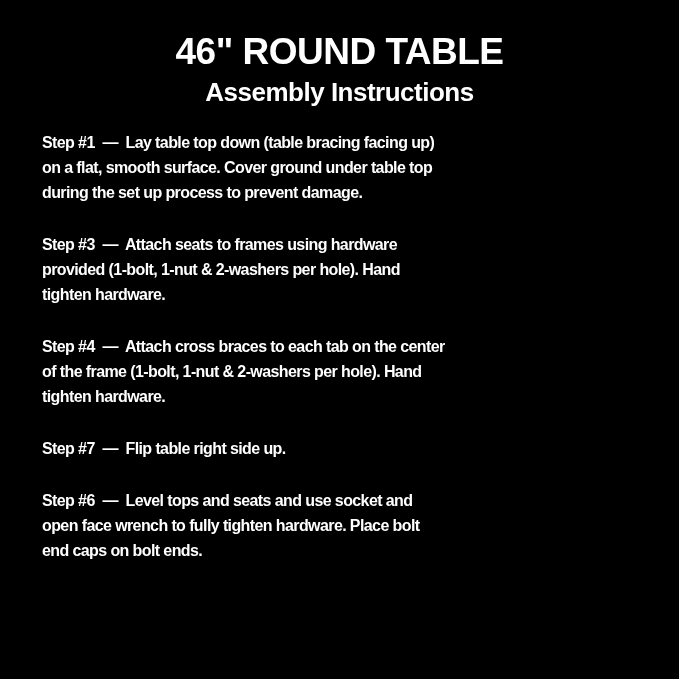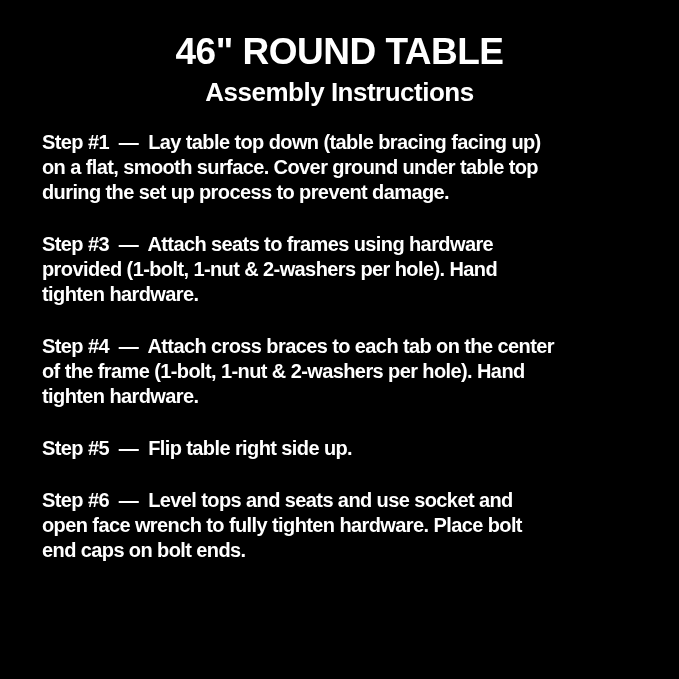--- a/index.html
+++ b/index.html
@@ -38,21 +38,21 @@
     letter-spacing: -0.5px;
     line-height: 1.1;
     color: #ffffff;
   }
   .steps {
     margin-top: 24px;
     padding-left: 2px;
   }
   .step {
     margin: 0 0 27px 0;
-    font-size: 20px;
+    font-size: 16px;
     font-weight: bold;
     letter-spacing: -0.6px;
     line-height: 25px;
     white-space: pre;
     color: #ffffff;
   }
 </style>
 </head>
 <body>
 
@@ -62,18 +62,18 @@
   <div class="steps">
     <p class="step">Step #1  —  Lay table top down (table bracing facing up)
 on a flat, smooth surface. Cover ground under table top
 during the set up process to prevent damage.</p>
     <p class="step">Step #3  —  Attach seats to frames using hardware
 provided (1-bolt, 1-nut &amp; 2-washers per hole). Hand
 tighten hardware.</p>
     <p class="step">Step #4  —  Attach cross braces to each tab on the center
 of the frame (1-bolt, 1-nut &amp; 2-washers per hole). Hand
 tighten hardware.</p>
-    <p class="step">Step #5  —  Flip table right side up.</p>
+    <p class="step">Step #7  —  Flip table right side up.</p>
     <p class="step">Step #6  —  Level tops and seats and use socket and
 open face wrench to fully tighten hardware. Place bolt
 end caps on bolt ends.</p>
   </div>
 </div>
 
 </body></html>

